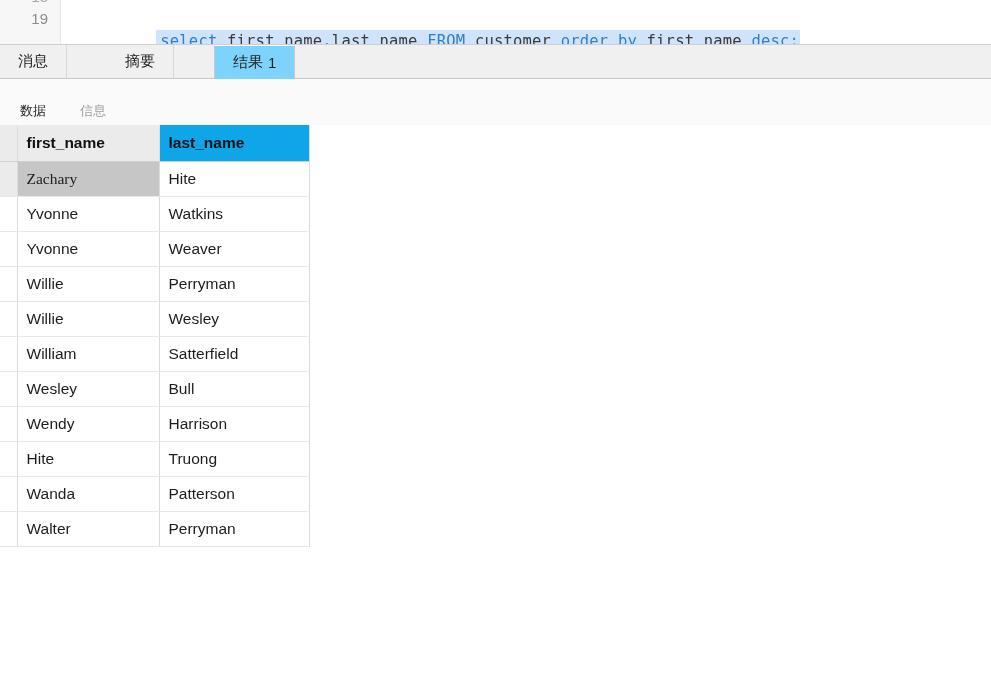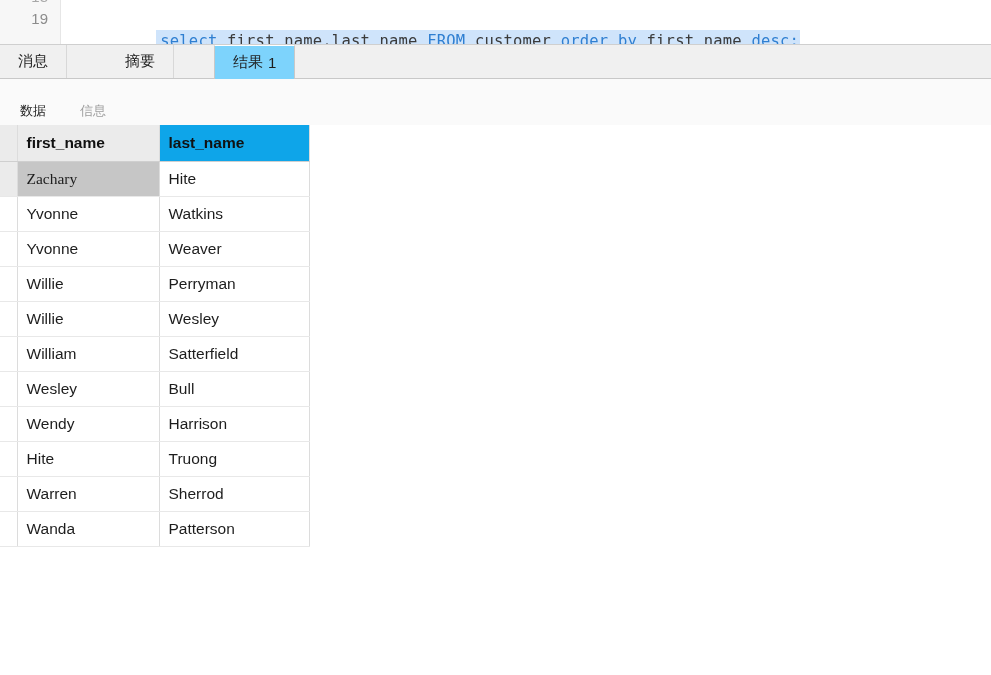--- a/index.html
+++ b/index.html
@@ -290,25 +290,25 @@
             <td>Wendy</td>
             <td>Harrison</td>
           </tr>
           <tr>
             <td class="gut"></td>
             <td>Hite</td>
             <td>Truong</td>
           </tr>
           <tr>
             <td class="gut"></td>
-            <td>Warren</td>
-            <td>Sherrod</td>
-          </tr>
-          <tr>
-            <td class="gut"></td>
             <td>Wanda</td>
             <td>Patterson</td>
+          </tr>
+          <tr>
+            <td class="gut"></td>
+            <td>Walter</td>
+            <td>Perryman</td>
           </tr>
         </tbody>
     </table>
   </div>
 
 </div>
 
 </body></html>

